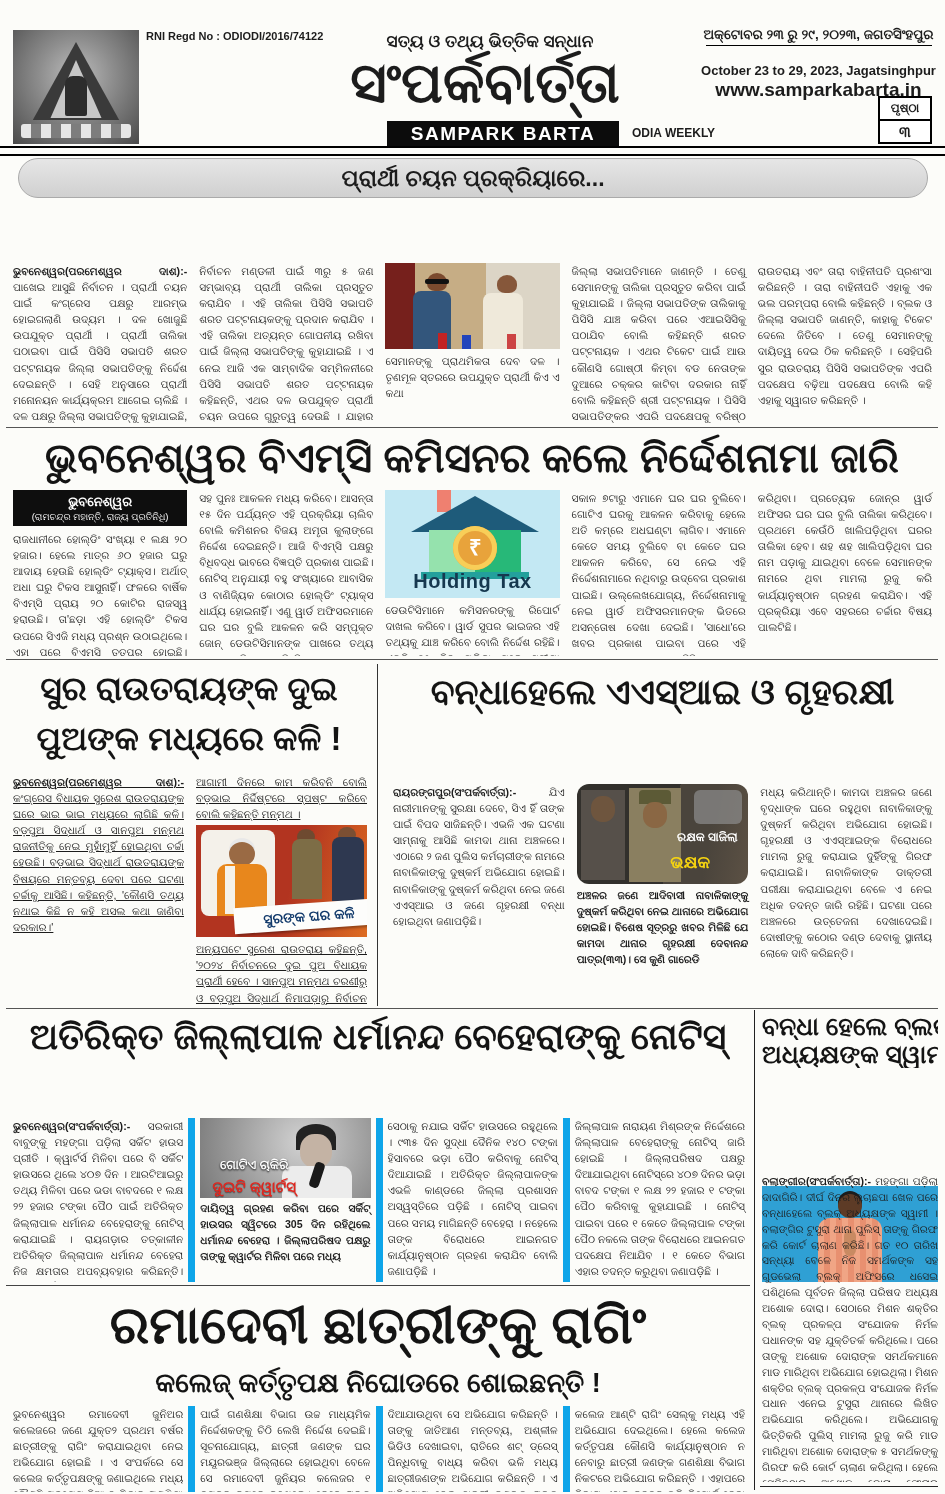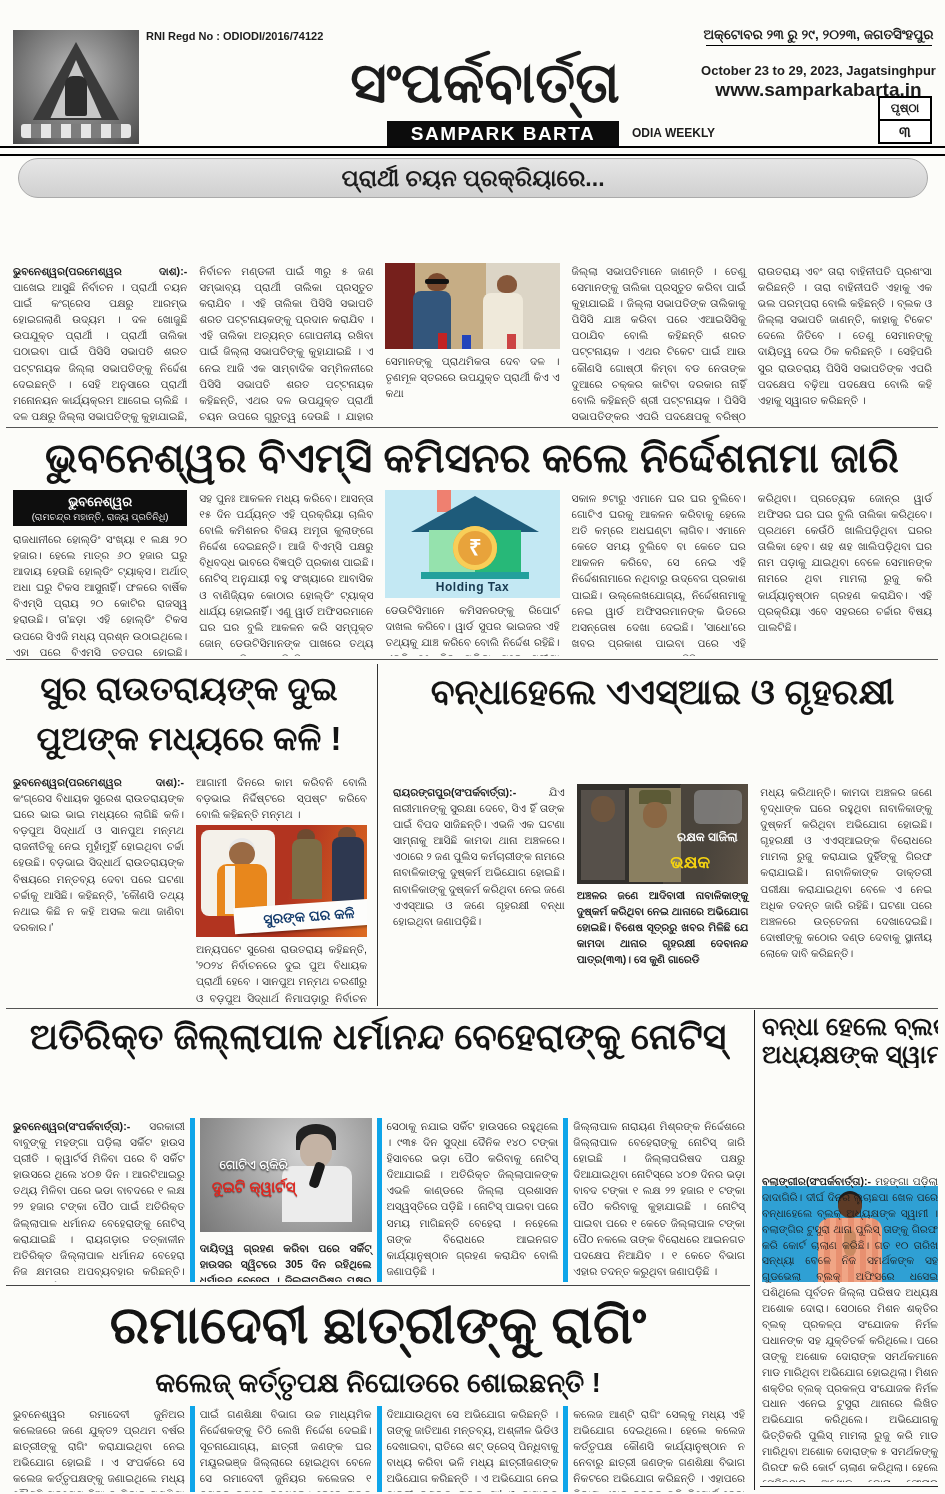--- a/index.html
+++ b/index.html
@@ -40,21 +40,21 @@
   .kicker{left:18px;top:158px;width:908px;height:38px;border-radius:20px;
      background:linear-gradient(#e6e6e6,#d0d0d0);border:1px solid #aaa;
      font-size:23px;font-weight:800;line-height:38px;}
 
   
   .hl{font-weight:800;color:#141414;}
   .nowrap{white-space:nowrap;}
   .cols{display:flex;}
   .col{flex:1 1 0;overflow:hidden;font-size:10.6px;line-height:1.52;text-align:justify;padding:0 5px;}
   .cols.gapped{gap:2px;}
-  .cols.ruled .col + .col{border-left:5px solid #0ea5e9;}
+  .cols.ruled .col + .col{border-left:7px solid #0ea5e9;}
   .dateline{font-weight:bold;}
   .caption-b{font-weight:bold;}
   .hr1{border-top:1px solid #555;height:0;}
   .vr{border-left:1px solid #333;width:0;}
 
   
   .photo{position:relative;overflow:hidden;}
   .photo-press{height:86px;margin-bottom:4px;background:linear-gradient(90deg,#76201c 0 17%,#c6ad85 17% 58%,#dcd5c6 58%);}
   .photo-press .h1p{position:absolute;left:24%;top:10px;width:20px;height:18px;background:#7b4a2e;border-radius:50% 50% 40% 40%;}
   .photo-press .g1{position:absolute;left:23%;top:16px;width:24px;height:5px;background:#111;border-radius:2px;}
@@ -69,47 +69,47 @@
   .ht .roof{position:absolute;left:26px;top:6px;width:0;height:0;
      border-left:64px solid transparent;border-right:64px solid transparent;border-bottom:36px solid #1e5b7a;}
   .ht .chim{position:absolute;left:52px;top:0;width:14px;height:22px;background:#ef8070;}
   .ht .body{position:absolute;left:44px;top:40px;width:92px;height:44px;
      background:linear-gradient(90deg,#95e2ad 0 50%,#27b878 50%);}
   .ht .base{position:absolute;left:36px;top:82px;width:108px;height:7px;background:#23a09c;}
   .ht .coin{position:absolute;left:68px;top:36px;width:44px;height:44px;border-radius:50%;
      background:#e8a33b;box-shadow:inset 0 0 0 5px #f8ce58;color:#fff;font-weight:bold;font-size:22px;
      line-height:44px;text-align:center;}
   .ht .lbl{position:absolute;left:0;bottom:2px;width:100%;text-align:center;
-     color:#16384f;font-weight:800;font-size:12px;letter-spacing:.5px;}
+     color:#16384f;font-weight:800;font-size:20px;letter-spacing:.5px;}
 
   .photo-sur{height:112px;margin:3px 0 4px;background:linear-gradient(105deg,#b23420 0 55%,#de6d22);}
   .photo-sur .card{position:absolute;left:5px;top:5px;width:74px;height:86px;background:#f4f1ea;border-radius:8px;}
   .photo-sur .eh{position:absolute;left:28px;top:12px;width:26px;height:24px;background:#9a6a44;border-radius:50%;
       box-shadow:0 -4px 0 0 #e8e8e8;}
   .photo-sur .et{position:absolute;left:16px;top:34px;width:50px;height:52px;background:#e8871c;border-radius:10px 10px 0 0;}
   .photo-sur .sc{position:absolute;left:24px;top:36px;width:10px;height:48px;background:#f5f2ea;}
   .photo-sur .p2{position:absolute;left:96px;top:14px;width:30px;height:60px;background:#7d6d46;border-radius:8px 8px 0 0;}
   .photo-sur .p2h{position:absolute;left:101px;top:4px;width:18px;height:16px;background:#6e4a30;border-radius:50%;}
   .photo-sur .p3{position:absolute;left:136px;top:12px;width:32px;height:64px;background:#2e3850;border-radius:8px 8px 0 0;}
   .photo-sur .p3h{position:absolute;left:142px;top:2px;width:18px;height:16px;background:#7b4f33;border-radius:50%;}
   .photo-sur .banner{position:absolute;left:38px;bottom:8px;width:150px;height:26px;background:#fdfdfb;
       transform:rotate(-4deg);box-shadow:2px 2px 3px rgba(0,0,0,.35);
       color:#123a6b;font-weight:800;font-size:14px;line-height:26px;text-align:center;}
 
-  .photo-acc{height:100px;margin-bottom:3px;background:linear-gradient(100deg,#32302c 0 55%,#4a443c 55% 75%,#5c5144);}
+  .photo-acc{height:100px;margin-bottom:3px;background:linear-gradient(100deg,#32302c 0 55%,#4a443c 55% 75%,#5c5144);border-radius:12px;}
   .photo-acc .pa{position:absolute;left:4px;top:6px;width:44px;height:90px;background:#56504a;}
   .photo-acc .pah{position:absolute;left:14px;top:12px;width:24px;height:26px;background:#6e553e;border-radius:45%;}
   .photo-acc .pb{position:absolute;left:52px;top:4px;width:52px;height:94px;background:#8a7f60;}
   .photo-acc .pbh{position:absolute;left:66px;top:18px;width:24px;height:26px;background:#8a6744;border-radius:45%;}
   .photo-acc .cap{position:absolute;left:62px;top:6px;width:32px;height:14px;background:#5c5a36;border-radius:4px 4px 0 0;}
   .photo-acc .hands{position:absolute;right:6px;top:6px;width:48px;height:34px;background:#8d8d8d;border-radius:6px;opacity:.7;}
   .photo-acc .l1{position:absolute;right:4px;top:44px;width:74px;color:#fff;font-weight:800;font-size:12px;text-align:center;}
   .photo-acc .l2{position:absolute;right:4px;top:66px;width:74px;color:#f6d410;font-weight:800;font-size:17px;text-align:left;}
 
-  .photo-off{height:114px;margin-bottom:8px;background:radial-gradient(circle at 60% 30%,#d2d2d2 0,#9a9a9a 60%,#777 100%);}
+  .photo-off{height:80px;margin-bottom:2px;background:radial-gradient(circle at 60% 30%,#d2d2d2 0,#9a9a9a 60%,#777 100%);}
   .photo-off .hair{position:absolute;left:96px;top:6px;width:40px;height:26px;background:#222;border-radius:50% 50% 0 0;}
   .photo-off .face{position:absolute;left:100px;top:16px;width:32px;height:34px;background:#c4b3a4;border-radius:45%;}
   .photo-off .shirt{position:absolute;left:82px;top:48px;width:70px;height:56px;background:#ececec;border-radius:10px 10px 0 0;}
   .photo-off .mic{position:absolute;left:112px;top:44px;width:10px;height:26px;background:#1a1a1a;border-radius:4px;transform:rotate(18deg);}
   .photo-off .l1{position:absolute;left:6px;top:38px;width:96px;color:#fff;font-weight:800;font-size:12.5px;text-align:center;text-shadow:0 1px 2px #000;}
   .photo-off .l2{position:absolute;left:2px;top:58px;width:104px;color:#e2251d;font-weight:800;font-size:15px;text-align:center;text-shadow:0 1px 1px rgba(0,0,0,.4);}
 
   .photo-blk{left:762px;top:1072px;width:176px;height:96px;background:#2fa0d4;}
   .photo-blk .hd{position:absolute;left:76px;top:8px;width:24px;height:24px;background:#5d3b26;border-radius:50%;box-shadow:0 -3px 0 0 #1c1c1c;}
   .photo-blk .tr{position:absolute;left:56px;top:32px;width:64px;height:64px;border-radius:12px 12px 0 0;
@@ -120,21 +120,21 @@
   .a1h{left:6px;top:199px;width:932px;height:58px;font-size:40px;line-height:58px;}
   .a1b{left:8px;top:263px;width:929px;height:161px;}
   .r1{left:6px;top:427px;width:932px;}
   .a2h{left:6px;top:430px;width:932px;height:56px;font-size:41px;line-height:56px;}
   .a2b{left:8px;top:490px;width:929px;height:166px;}
   .byline-box{background:#0e0e0e;color:#fff;text-align:center;margin-bottom:5px;padding:3px 2px;}
   .byline-box .l1{font-size:13px;font-weight:bold;line-height:17px;}
   .byline-box .l2{font-size:9.5px;line-height:13px;}
   .r2{left:6px;top:659px;width:932px;}
   .a3lh{left:6px;top:664px;width:366px;height:104px;font-size:33px;line-height:50px;}
-  .a3lb{left:8px;top:774px;width:364px;height:232px;}
+  .a3lb{left:8px;top:774px;width:364px;height:232px;text-decoration:underline;}
   .v3{left:377px;top:664px;height:342px;}
   .a3rh{left:388px;top:664px;width:549px;height:116px;font-size:35px;line-height:56px;}
   .a3rb{left:388px;top:784px;width:549px;height:222px;}
   .r3{left:6px;top:1008px;width:932px;}
   .a4h{left:6px;top:1012px;width:744px;height:102px;font-size:36px;line-height:50px;}
   .a4b{left:8px;top:1118px;width:742px;height:164px;}
   .vmain{left:754px;top:1010px;height:480px;border-left:1.5px solid #222;}
   .a5h{left:762px;top:1012px;width:176px;height:58px;font-size:25px;line-height:28px;}
   .a5b{left:762px;top:1174px;width:176px;height:308px;font-size:10.6px;line-height:1.5;text-align:justify;}
   .r5{left:760px;top:1486px;width:178px;border-top:1.5px solid #222;}
@@ -148,20 +148,21 @@
 
 <div class="page">
 
   <div class="abs deity photo">
     <div class="tri"></div>
       <div class="tri2"></div>
       <div class="fig"></div>
       <div class="base"></div>
   </div>
   <div class="abs rni serif b">RNI Regd No : ODIODI/2016/74122</div>
+  <div class="abs tagline ctr b">ସତ୍ୟ ଓ ତଥ୍ୟ ଭିତ୍ତିକ ସନ୍ଧାନ</div>
   <div class="abs mast-odia ctr ov">ସଂପର୍କବାର୍ତ୍ତା</div>
   <div class="abs mast-box ctr serif b ov">SAMPARK BARTA</div>
   <div class="abs weekly serif b">ODIA WEEKLY</div>
   <div class="abs date-od ctr b ov">ଅକ୍ଟୋବର ୨୩ ରୁ ୨୯, ୨୦୨୩, ଜଗତସିଂହପୁର</div>
   <div class="abs date-rule"></div>
   <div class="abs date-en ctr serif b">October 23 to 29, 2023, Jagatsinghpur</div>
   <div class="abs website ctr b">www.samparkabarta.in</div>
   <div class="abs pagebox">
     <div class="cell1 ov">ପୃଷ୍ଠା</div>
     <div class="cell2">୩</div>

